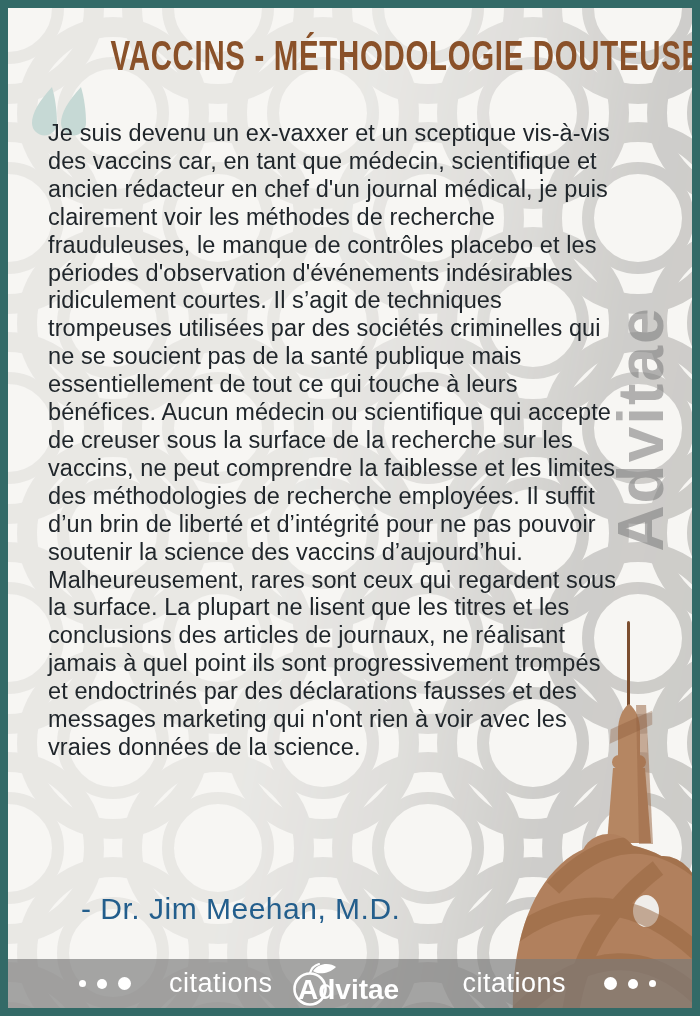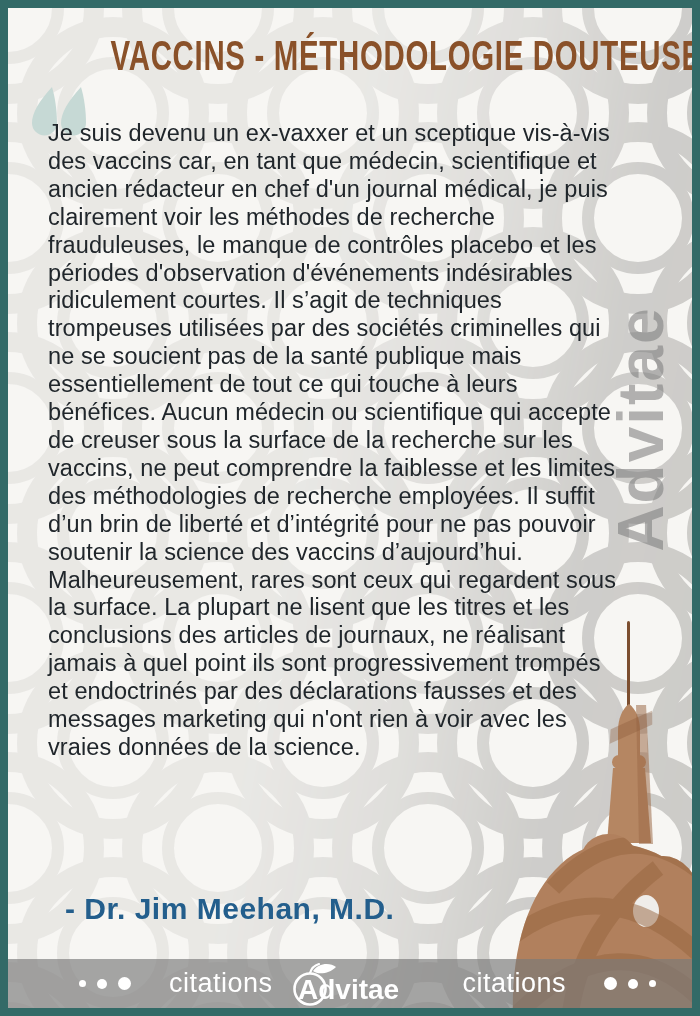--- a/index.html
+++ b/index.html
@@ -44,22 +44,22 @@
     position: absolute; z-index: 2;
     left: 40px; top: 112px; width: 572px;
     font-size: 23.5px; line-height: 27.9px;
     color: #20262b;
     font-weight: 500;
     letter-spacing: 0.1px;
   }
   
   #attribution {
     position: absolute; z-index: 2;
-    left: 57px; top: 884px;
-    font-size: 30px; font-weight: bold;
+    left: 73px; top: 884px;
+    font-size: 30px; font-weight: normal;
     color: #235e8c;
     letter-spacing: 0.5px;
   }
   
   #illustration { position: absolute; inset: 0; z-index: 3; pointer-events: none; }
   
   #footer-bar {
     position: absolute; z-index: 4;
     left: 0; right: 0; bottom: 0; height: 49px;
     background: rgba(122,122,122,0.66);

